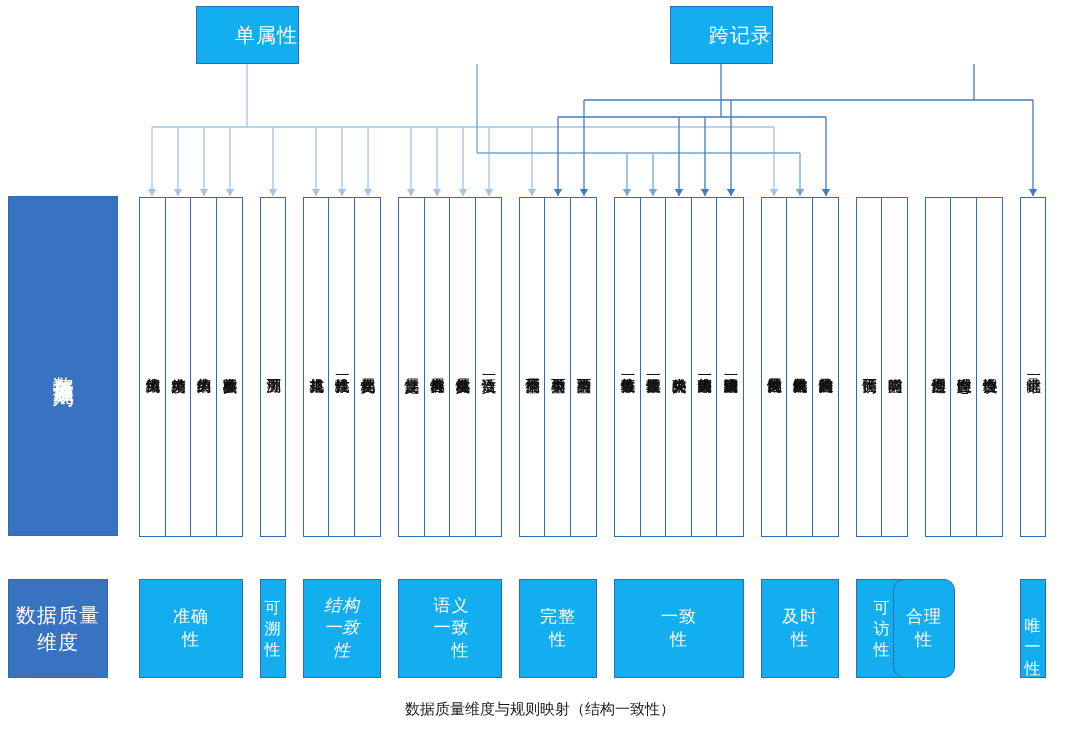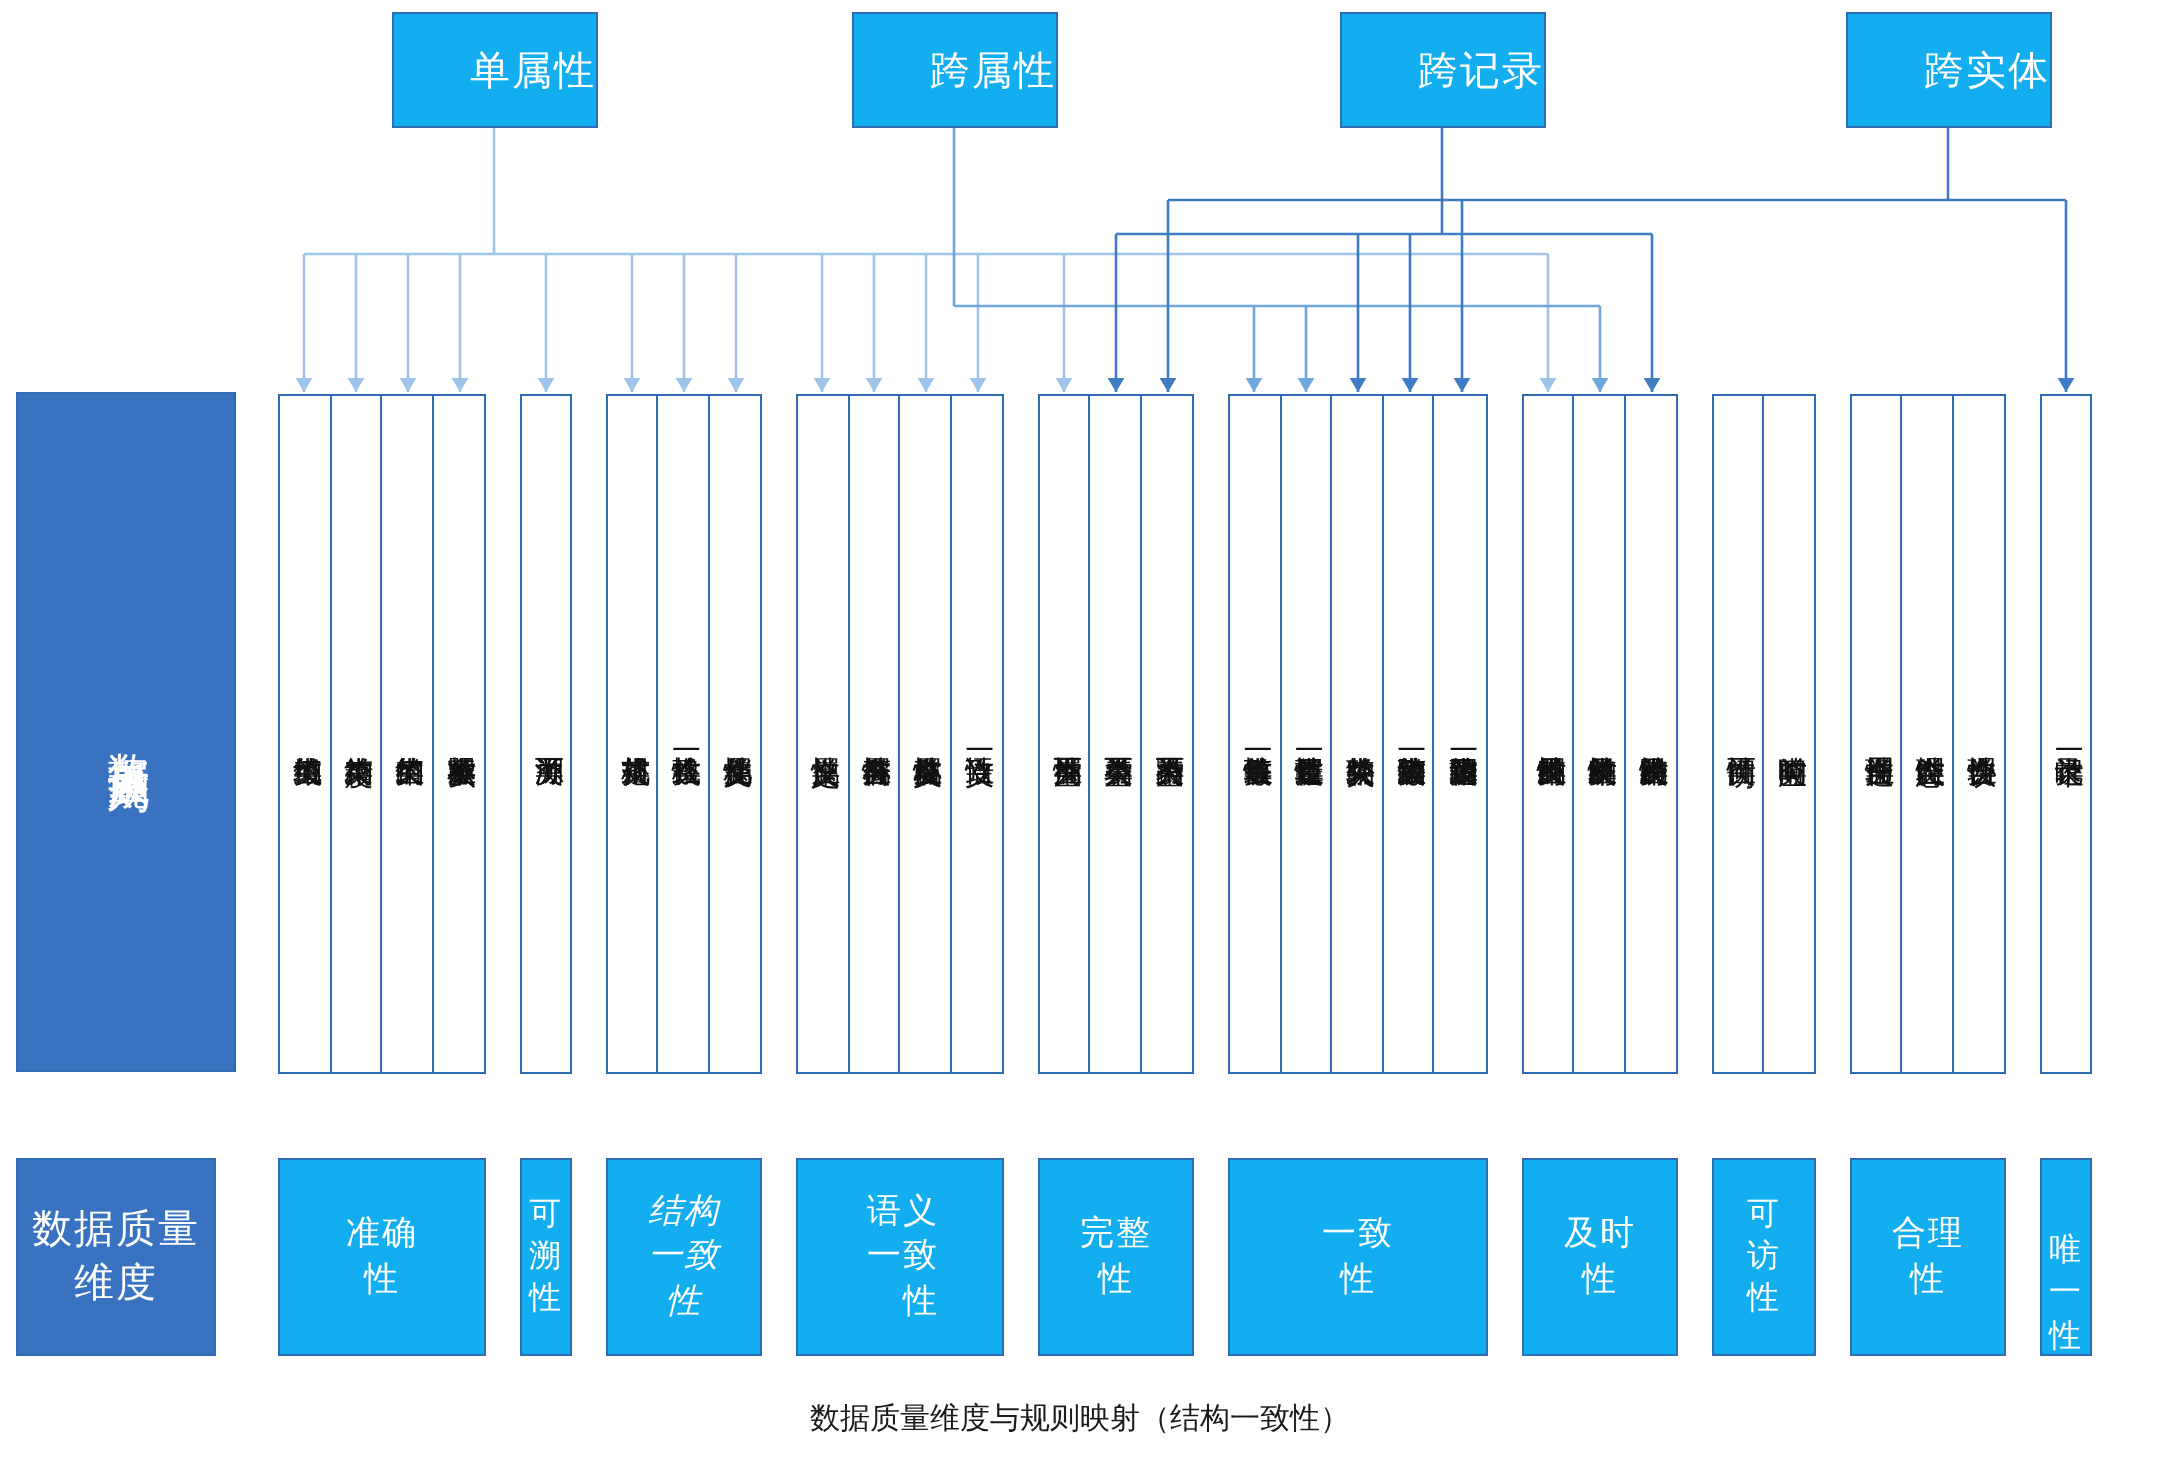--- a/index.html
+++ b/index.html
@@ -168,28 +168,22 @@
       <path d="M579.8,189 L588.2,189 L584,196 Z" fill="#3E7CC4"></path>
       <line x1="731" y1="100" x2="731" y2="196" stroke="#3E7CC4" stroke-width="1.3"></line>
       <path d="M726.8,189 L735.2,189 L731,196 Z" fill="#3E7CC4"></path>
       <line x1="1033" y1="100" x2="1033" y2="196" stroke="#3E7CC4" stroke-width="1.3"></line>
       <path d="M1028.8,189 L1037.2,189 L1033,196 Z" fill="#3E7CC4"></path>
     </svg>
 
   <div class="src-box" style="left:196px;top:6px;width:103px;height:58px;">
     <span>单属性</span>
   </div>
-  <div class="src-box" style="left:426px;top:6px;width:103px;height:58px;">
-    <span>跨属性</span>
-  </div>
   <div class="src-box" style="left:670px;top:6px;width:103px;height:58px;">
     <span>跨记录</span>
-  </div>
-  <div class="src-box" style="left:923px;top:6px;width:103px;height:58px;">
-    <span>跨实体</span>
   </div>
 
   <div class="left-rules" style="left:8px;top:196px;width:110px;height:340px;">
     <span class="vtxt">数据质量规则</span>
   </div>
 
   <div class="left-dims" style="left:8px;top:579px;width:100px;height:99px;">
     <span>数据质量维度</span>
   </div>
 
@@ -320,21 +314,21 @@
       </div>
       <div class="dim-box" style="left: 614px; top: 579px; width: 130px; height: 99px;">
         <span style="display: block; width: 2.3em; word-break: break-all;">一致性</span>
       </div>
       <div class="dim-box" style="left: 761px; top: 579px; width: 78px; height: 99px;">
         <span style="display: block; width: 2.3em; word-break: break-all;">及时性</span>
       </div>
       <div class="dim-box narrow" style="left: 856px; top: 579px; width: 52px; height: 99px;">
         <span style="display: block; width: 1.1em; word-break: break-all;">可访性</span>
       </div>
-      <div class="dim-box" style="left: 925px; top: 579px; width: 78px; height: 99px;">
+      <div class="dim-box" style="left: 893px; top: 579px; width: 62px; height: 99px; border-radius: 11px;">
         <span style="display: block; width: 2.3em; word-break: break-all;">合理性</span>
       </div>
       <div class="dim-box narrow" style="left: 1020px; top: 579px; width: 26px; height: 99px;">
         <span style="display: block; width: 1.1em; word-break: break-all; margin-top: 37px;">唯一性</span>
       </div>
     </div>
 
   <div class="caption">数据质量维度与规则映射（结构一致性）</div>
 </div>
 

